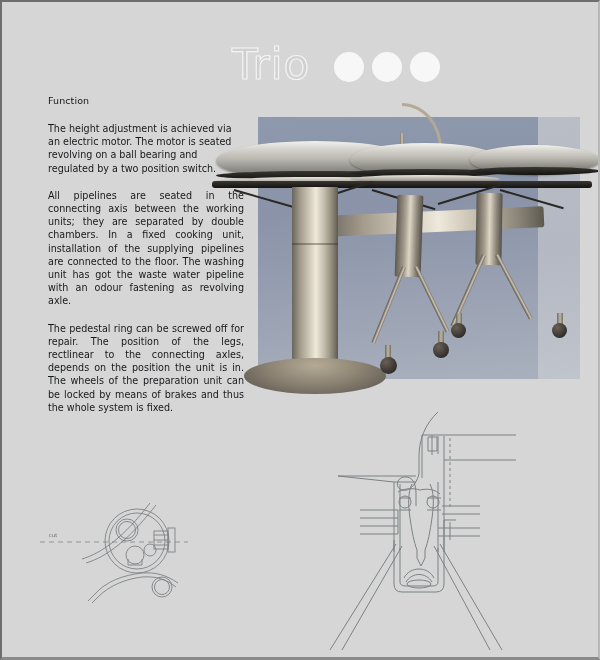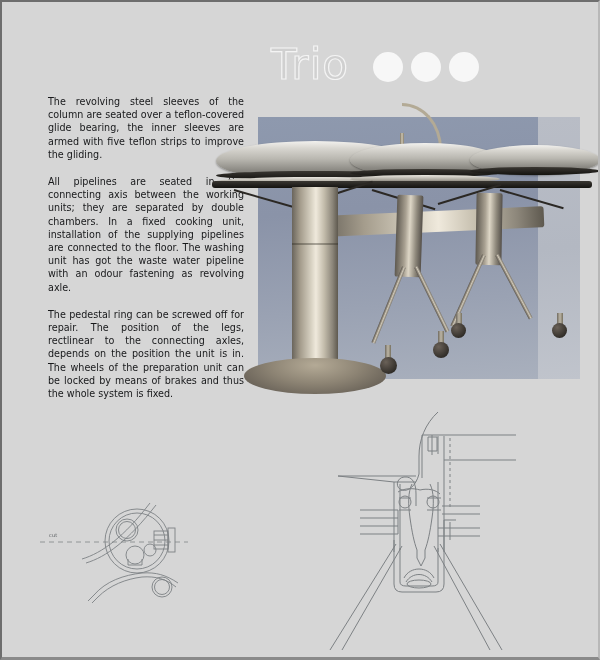--- a/index.html
+++ b/index.html
@@ -19,23 +19,23 @@
     border-left: 2px solid #6e6e6e;
     border-top: 2px solid #6e6e6e;
     border-right: 2px solid #b8b8b8;
     border-bottom: 3px solid #8a8a8a;
     overflow: hidden;
   }
 
   
   #title-area {
     position: absolute;
-    left: 217px; top: 38px;
+    left: 230px; top: 38px;
     width: 260px; height: 50px;
-    display: flex; align-items: center; justify-content: flex-end;
+    display: flex; align-items: center;
   }
   #title-word {
     font-size: 42px;
     font-weight: 400;
     letter-spacing: 1px;
     color: #d0d0d0;
     -webkit-text-stroke: 1.2px #f4f4f4;
     line-height: 1;
     font-family: "DejaVu Sans", "Liberation Sans", sans-serif;
   }
@@ -174,21 +174,22 @@
   <div id="title-area">
     <div id="title-word">Trio</div>
     <div id="title-dots">
       <span class="title-dot"></span>
       <span class="title-dot"></span>
       <span class="title-dot"></span>
     </div>
   </div>
 
   <div id="text-col">
-    <p class="para">The revolving steel sleeves of the column are seated over a teflon-covered glide bearing, the inner sleeves are armed with five teflon strips to improve the gliding.</p>
+    <div id="fn-heading">Function</div>
+    <p class="para nojust">The height adjustment is achieved via an electric motor. The motor is seated revolving on a ball bearing and regulated by a two position switch.</p>
     <p class="para">All pipelines are seated in the connecting axis between the working units; they are separated by double chambers. In a fixed cooking unit, installation of the supplying pipelines are connected to the floor. The washing unit has got the waste water pipeline with an odour fastening as revolving axle.</p>
     <p class="para">The pedestal ring can be screwed off for repair. The position of the legs, rectlinear to the connecting axles, depends on the position the unit is in. The wheels of the preparation unit can be locked by means of brakes and thus the whole system is fixed.</p>
   </div>
 
   <div id="photo">
     <div id="photo-bg"></div>
     <div id="photo-bg2"></div>
 
     <div class="faucet-arc" style="left:150px; top:-12px; width:40px; height:46px;"></div>
     <div class="steel" style="left:148px; top:18px; width:4px; height:22px;

